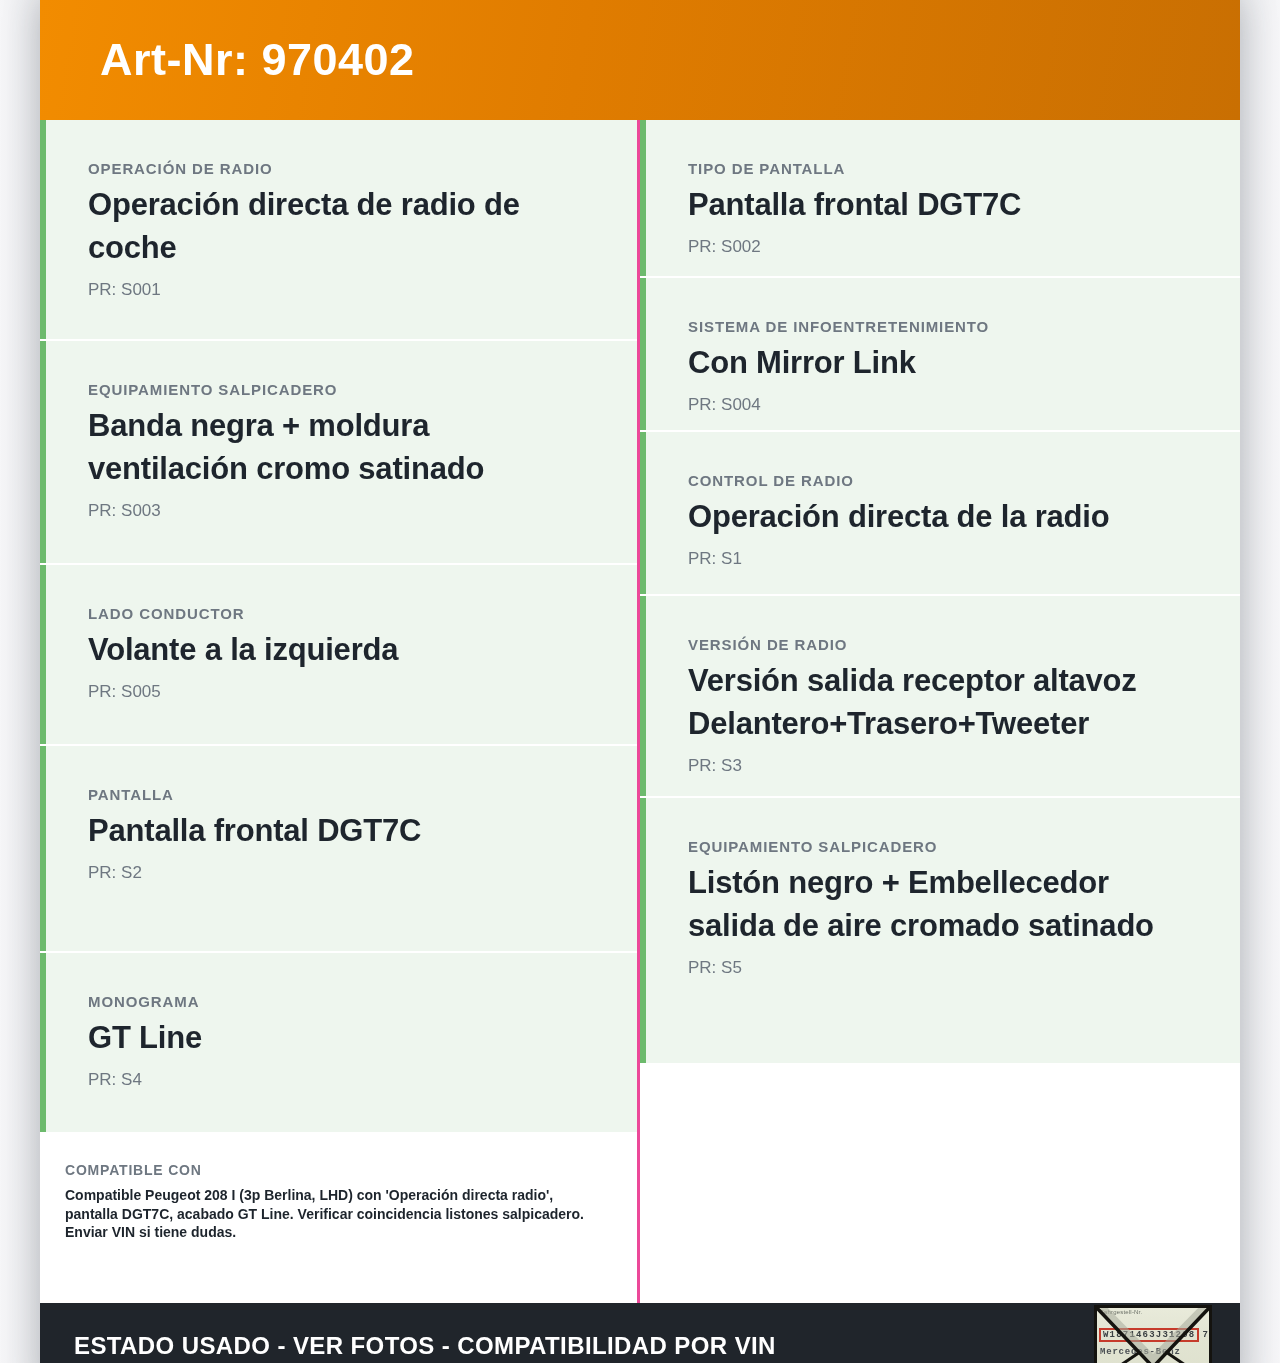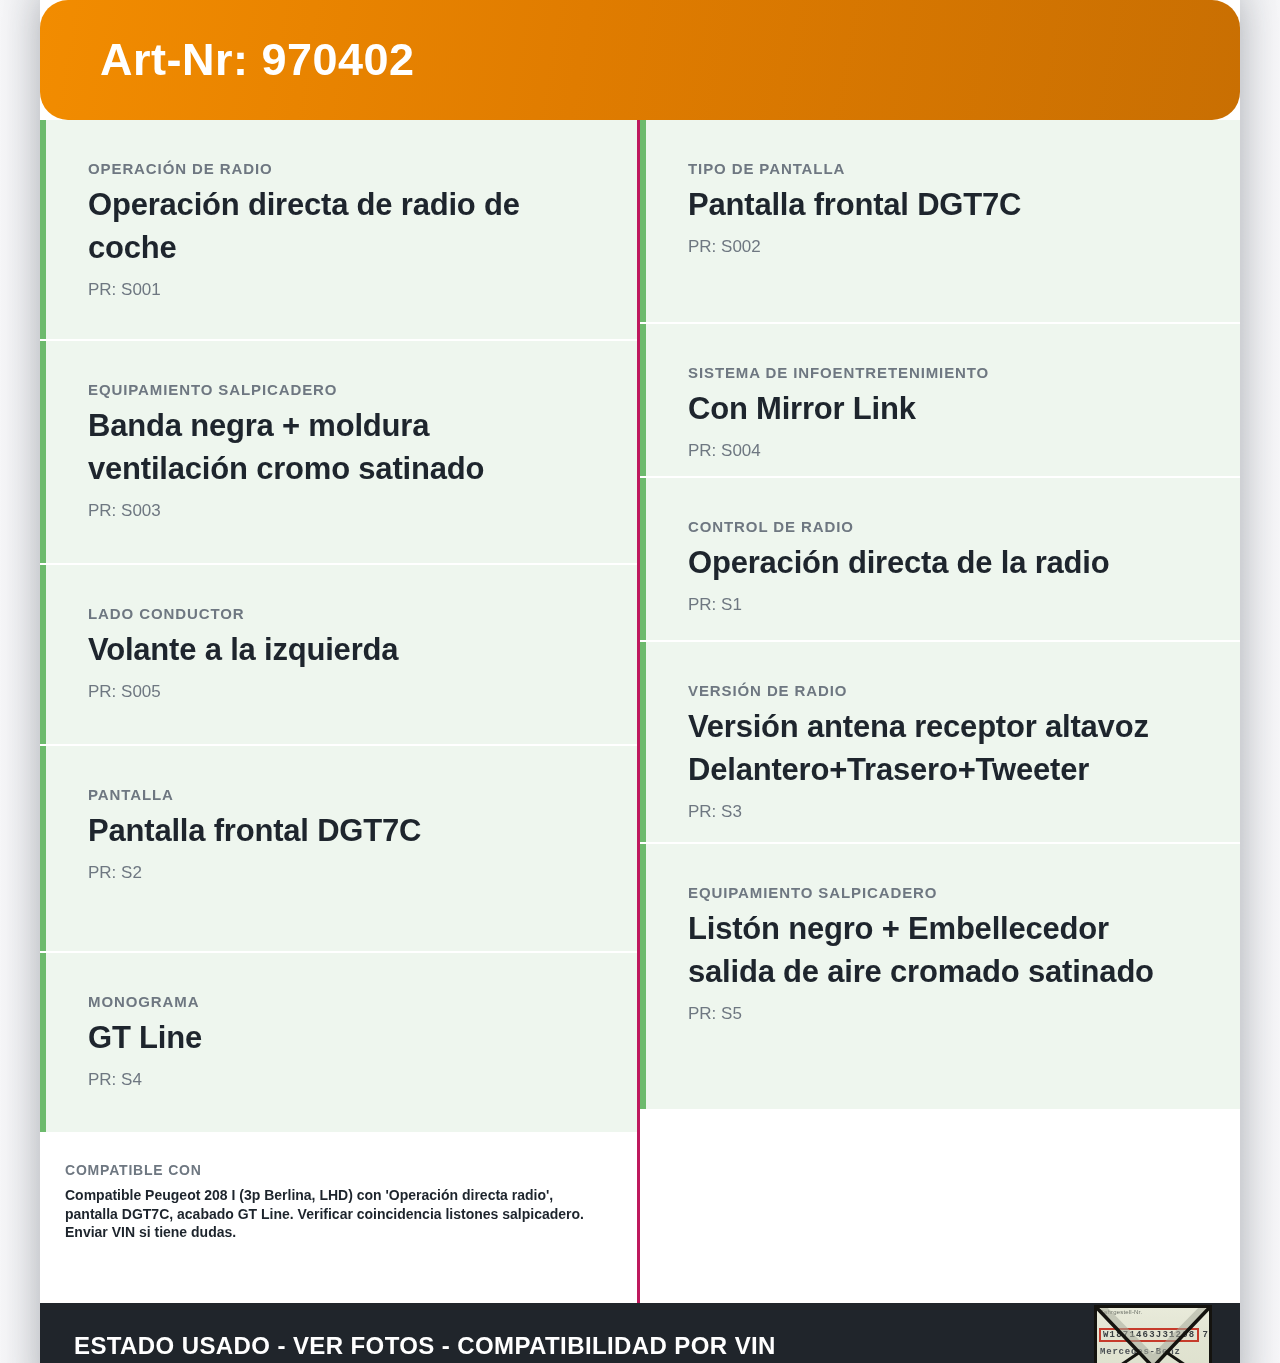--- a/index.html
+++ b/index.html
@@ -15,31 +15,30 @@
     background:#ffffff;
     box-shadow: 0 0 34px rgba(40,45,55,.28);
     min-height:1363px;
   }
   
   .hdr {
     height:120px;
     background: linear-gradient(100deg, #f28c00 0%, #e07c00 45%, #c96f02 100%);
     display:flex; align-items:center;
     padding-left:60px;
-    border-radius:28px;
   }
   .hdr h1 {
     color:#ffffff; font-size:45px; font-weight:700; letter-spacing:.5px;
   }
   
   .grid {
     display:grid;
     grid-template-columns:597px 600px;
     column-gap:3px;
-    background:#be185d;
+    background:#ec4899;
   }
   .col { background:#ffffff; }
   .card {
     background:#eef6ee;
     border-left:6px solid #6cba6c;
     padding:40px 44px 0 42px;
     margin-bottom:2px;
     overflow:hidden;
   }
   .card .lbl {
@@ -52,21 +51,21 @@
     line-height:1.38; letter-spacing:-.2px;
     max-width:510px;
   }
   .card .ttl.narrow { max-width:468px; }
   .card .pr {
     margin-top:10px;
     font-size:17px; color:#6e7781;
   }
   
   .hl1{height:219px} .hl2{height:222px} .hl3{height:179px} .hl4{height:205px} .hl5{height:179px}
-  .hr1{height:202px} .hr2{height:152px} .hr3{height:162px} .hr4{height:200px} .hr5{height:265px}
+  .hr1{height:156px} .hr2{height:152px} .hr3{height:162px} .hr4{height:200px} .hr5{height:265px}
   
   .compat {
     background:#ffffff;
     height:169px;
     padding:28px 30px 4px 25px;
   }
   .compat .lbl {
     font-size:14px; font-weight:700; color:#6e7781; letter-spacing:.8px;
   }
   .compat .txt {
@@ -173,21 +172,21 @@
         <div class="ttl">Con Mirror Link</div>
         <div class="pr">PR: S004</div>
       </div>
       <div class="card hr3">
         <div class="lbl">CONTROL DE RADIO</div>
         <div class="ttl">Operación directa de la radio</div>
         <div class="pr">PR: S1</div>
       </div>
       <div class="card hr4">
         <div class="lbl">VERSIÓN DE RADIO</div>
-        <div class="ttl">Versión antena receptor altavoz Delantero+Trasero+Tweeter</div>
+        <div class="ttl">Versión salida receptor altavoz Delantero+Trasero+Tweeter</div>
         <div class="pr">PR: S3</div>
       </div>
       <div class="card hr5">
         <div class="lbl">EQUIPAMIENTO SALPICADERO</div>
         <div class="ttl">Listón negro + Embellecedor salida de aire cromado satinado</div>
         <div class="pr">PR: S5</div>
       </div>
       <div class="spacer-right"></div>
     </div>
   </div>

